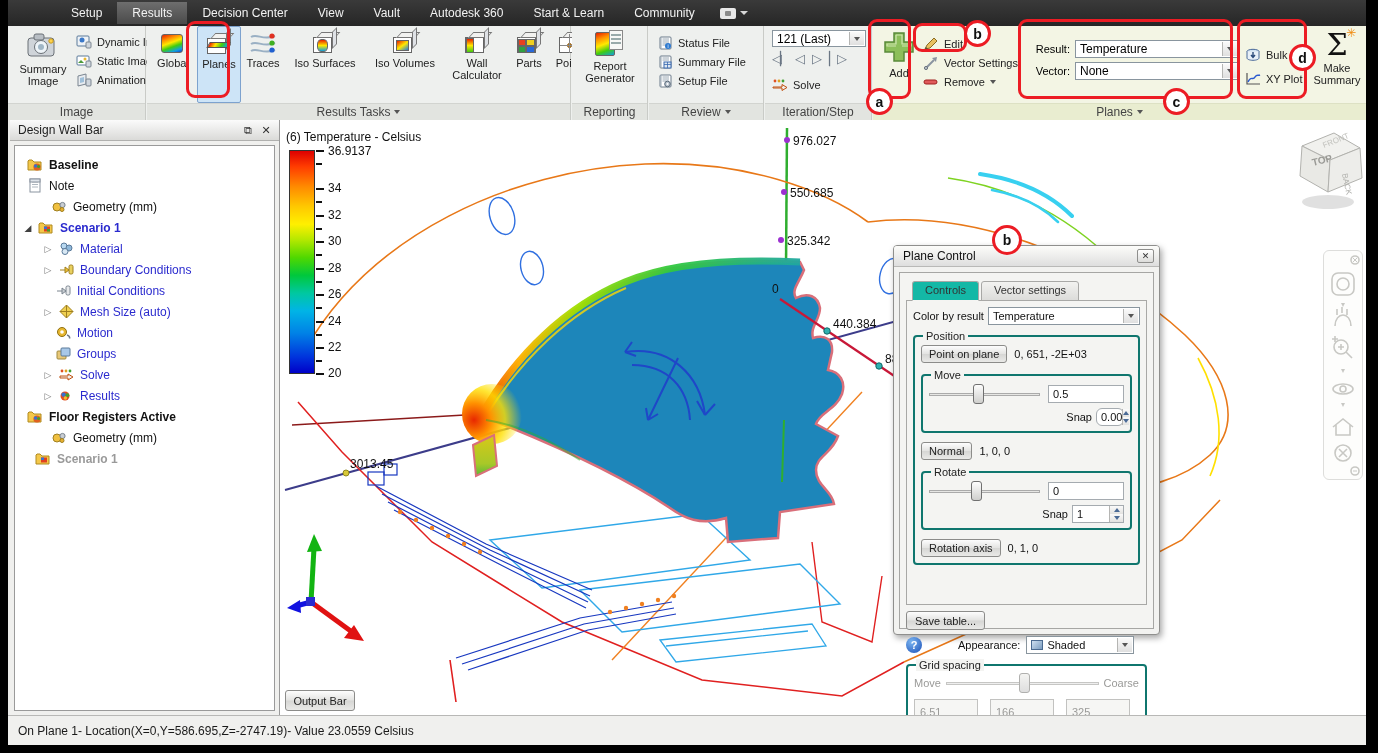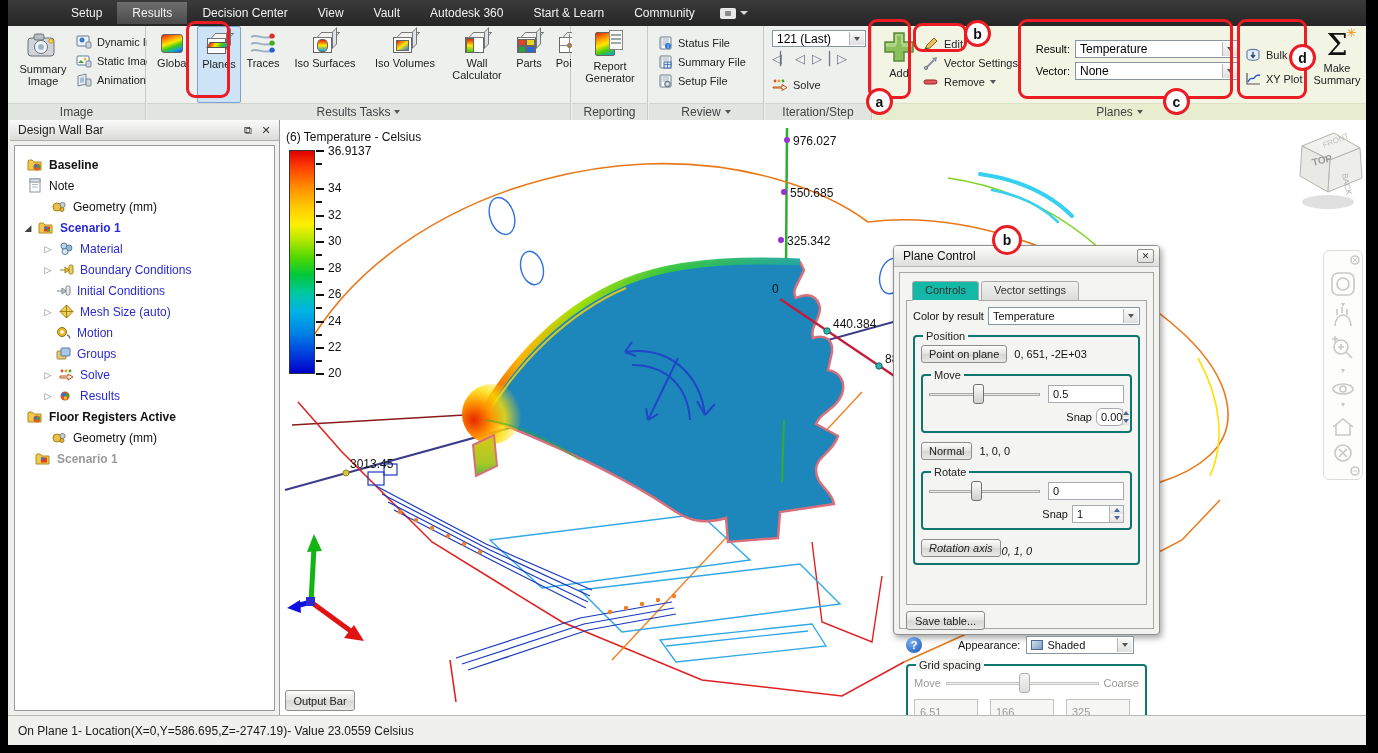--- a/index.html
+++ b/index.html
@@ -852,21 +852,21 @@
                           <span class="tri-up"></span>
                         </div>
                         <div>
                           <span class="tri-dn"></span>
                         </div>
                       </span>
                 </div>
               </div>
             </div>
 
-            <div style="display:flex;align-items:flex-end;gap:1px;margin-top:9px;font-style:italic;">
+            <div style="display:flex;align-items:center;gap:7px;margin-top:9px;">
               <span class="wbtn" style="padding:1px 7px;height:18px;">Rotation axis</span>
               <span>0, 1, 0</span>
             </div>
           </div>
         </div>
 
         <div style="margin-top:6px;">
           <span class="wbtn" style="padding:1px 8px;height:19px;">Save table...</span>
         </div>
         <div style="display:flex;align-items:center;margin-top:6px;gap:6px;">

